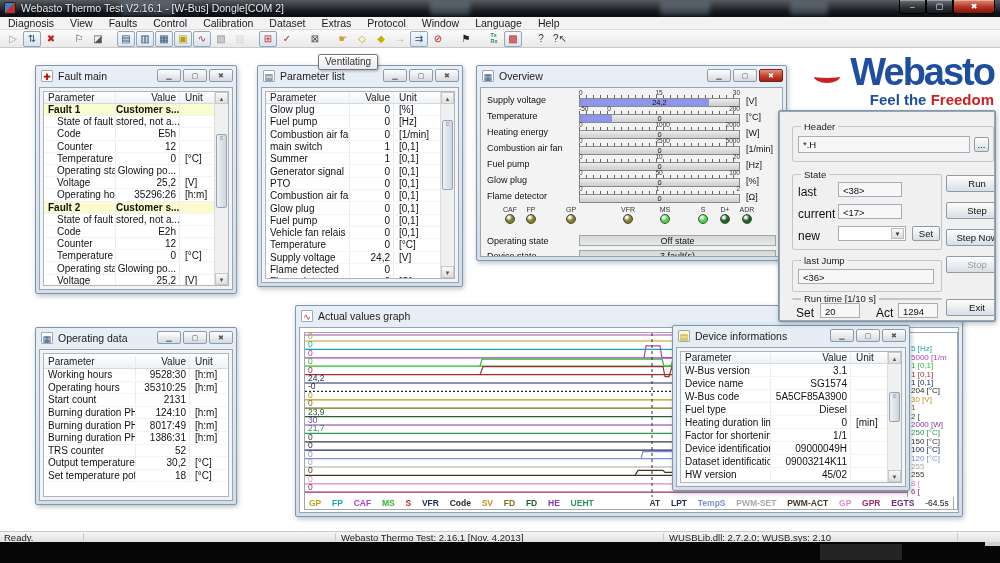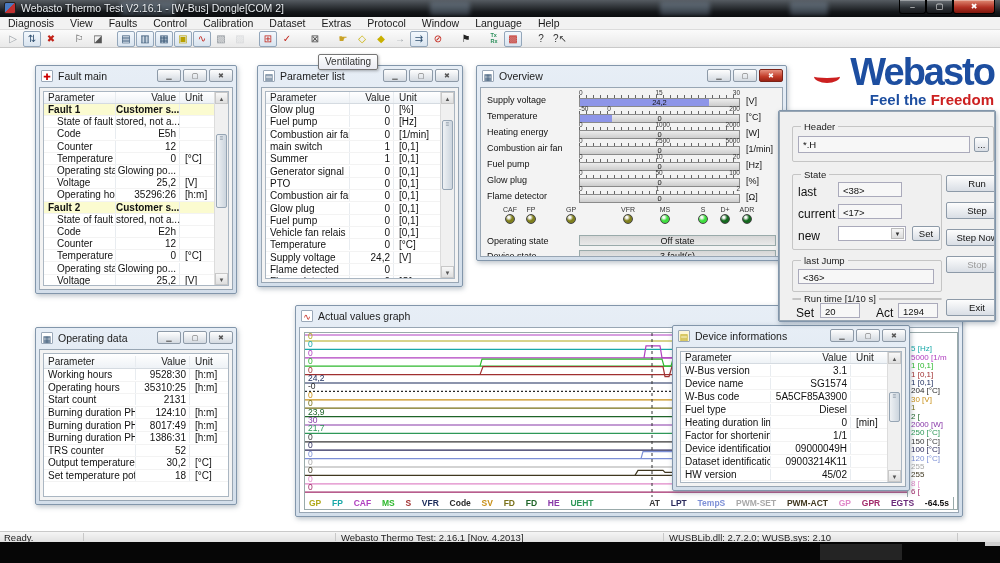--- a/index.html
+++ b/index.html
@@ -128,21 +128,21 @@
 
   
   .graph-body { background:#fff; }
   .plot { position:absolute; left:4px; top:4px; width:604px; height:178px; border:1px solid #9aa; background:#fff; }
   .gl-left { position:absolute; font-size:8.5px; line-height:8px; }
   .scalecol { position:absolute; left:609px; top:4px; width:49px; height:178px; border:1px solid #9aa; border-left:none; background:#fff; }
   .sc-row { position:absolute; left:2px; font-size:8px; line-height:8px; white-space:nowrap; }
   .legend { position:absolute; left:4px; right:4px; bottom:2px; height:13px; border:1px solid #9aa; border-top:none;
     background:#fff; display:flex; align-items:center; justify-content:space-between; padding:0 4px; }
   .lg-item { font-size:8.5px; font-weight:bold; }
-  .lg-time { font-size:8.5px; color:#111; font-weight:bold; }
+  .lg-time { font-size:8.5px; color:#111; font-weight:normal; }
 
   
   .tooltip { position:absolute; border:1px solid #767676; border-radius:2px; padding:1px 6px 2px;
     background:linear-gradient(#ffffff,#e9eaf2); font-size:10px; color:#333; z-index:60; box-shadow:1px 1px 3px rgba(0,0,0,.3); }
 
   
   .statusbar { position:absolute; left:0; top:531px; width:1000px; height:11px;
     background:linear-gradient(#f5f5f5,#e1e1e1); border-top:1px solid #c9c9c9; font-size:9.5px; color:#222; }
   .sb-text { position:absolute; top:0; white-space:nowrap; }
   .sb-div { position:absolute; top:1px; bottom:1px; width:1px; background:#c8c8c8; }

